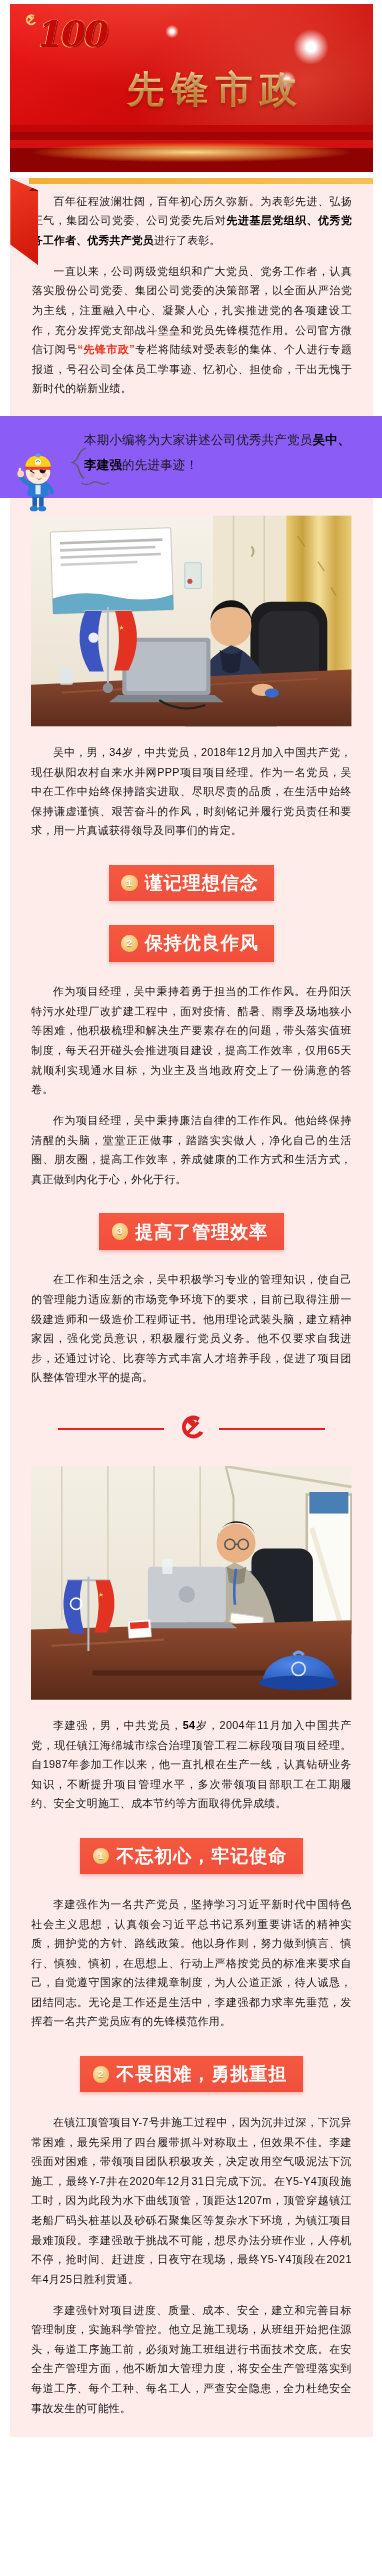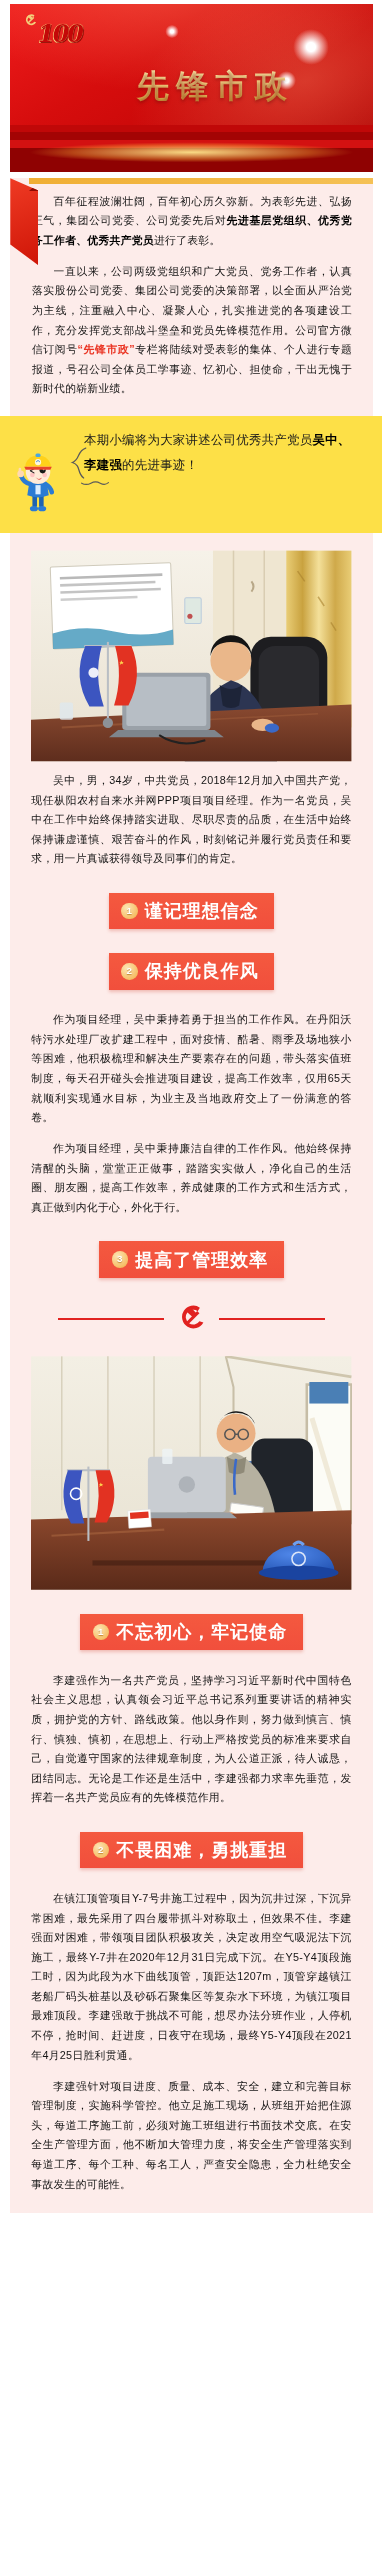--- a/index.html
+++ b/index.html
@@ -23,28 +23,28 @@
       radial-gradient(ellipse 216px 13.4px at 50% 58%,rgba(255,230,140,.95),rgba(255,190,60,.35) 55%,rgba(255,190,60,0) 75%),
       repeating-linear-gradient(180deg,#c00808 0 7.2px,#a30404 7.2px 15.5px,#d31111 15.5px 23px,#8f0202 23px 47px);
   }
   .sparkle{position:absolute;background:radial-gradient(circle,#fff 0 18%,rgba(255,255,255,0) 70%);border-radius:50%;}
   .sp1{width:36px;height:36px;right:44px;top:25px;}
   .sp2{width:18.5px;height:18.5px;right:77px;top:67px;}
   .sp3{width:13.4px;height:13.4px;left:155px;top:20.6px;}
   .logo100{
     position:absolute;left:15.5px;top:13.4px;display:flex;align-items:flex-start;
     color:#c40808;font-weight:bold;font-style:italic;
-    font-size:24px;line-height:33px;font-family:"DejaVu Serif","Liberation Serif",serif;
+    font-size:36px;line-height:33px;font-family:"DejaVu Serif","Liberation Serif",serif;
     text-shadow:0 0 1px #f7cf7d,1px 1px 0 #8f0202,-0.5px -0.5px 0 #f7cf7d,0.5px -0.5px 0 #f7cf7d,-0.5px 0.5px 0 #f7cf7d;
     letter-spacing:-2.1px;
   }
   .logo100 svg{width:13.4px;height:13.4px;margin:-3.1px 1px 0 -2.1px;}
   .banner-title{
     position:absolute;left:0;right:0;top:61px;text-align:center;
-    font-size:32px;font-weight:bold;letter-spacing:7.2px;
+    font-size:37px;font-weight:bold;letter-spacing:7.2px;
     font-family:"DejaVu Serif","Liberation Serif",serif;
     background:linear-gradient(180deg,#fbe7ae 0%,#f3cd7a 45%,#d9a544 80%,#f3cd7a 100%);
     -webkit-background-clip:text;background-clip:text;color:transparent;
     text-shadow:0 1.5px 3.1px rgba(90,10,0,.35);
     margin-left:48px;
   }
   .banner-sub{
     position:absolute;left:0;right:0;top:127px;text-align:center;
     color:#efc06a;font-size:10.8px;letter-spacing:4.6px;font-weight:bold;
   }
@@ -61,21 +61,21 @@
   }
   .ribbon .fold{position:absolute;right:0;top:5.2px;width:0;height:0;border-left:9.3px solid transparent;border-bottom:8.2px solid #8f0b02;}
   .para{
     margin:11.3px 0 0;text-indent:2em;text-align:justify;
     font-size:10.8px;line-height:19.6px;letter-spacing:0.3px;color:#141414;
   }
   .para:first-child{margin-top:0;}
   .para .b{font-weight:bold;color:#000;}
   .para .r{color:#ea3423;}
   
-  .teaser{position:relative;height:117px;background:#fde047;}
+  .teaser{position:relative;height:82px;background:#8b5cf6;}
   .teaser-text{
     position:absolute;left:84px;top:11.3px;width:268px;
     font-size:12.4px;line-height:25px;color:#1a1a1a;letter-spacing:0.3px;
   }
   .teaser-text .b{font-weight:bold;color:#000;}
   .bubble-tail{position:absolute;left:61px;top:30px;}
   .mascot{position:absolute;left:13.4px;top:29px;}
   
   .main{
     background:#fdecea;margin:0 10.3px;padding:16.5px 21px 18.5px 21px;
@@ -90,21 +90,21 @@
   .hdr .num{
     width:16.5px;height:16.5px;border-radius:50%;flex:0 0 16.5px;
     background:radial-gradient(circle at 35% 30%,#fde5b4,#f6bf67 70%,#eba844);
     color:#fff;font-weight:bold;font-size:9.8px;line-height:16.5px;text-align:center;
     text-shadow:0 0.5px 1px rgba(160,90,0,.6);
   }
   .hdr .t{color:#ffffff;font-weight:bold;font-size:18px;letter-spacing:1px;}
   .divider{display:flex;align-items:center;justify-content:center;gap:13.4px;margin:27px 0 23px;}
   .divider .line{height:1.5px;width:106px;background:#e12220;}
   .divider svg{width:28px;height:28px;}
-  .gap-photo{margin-top:9px;}
+  .gap-photo{margin-top:16px;}
 </style>
 </head>
 <body>
 
 <div class="banner col">
   <div class="swirl1"></div>
   <div class="swirl2"></div>
   <div class="sparkle sp1"></div>
   <div class="sparkle sp2"></div>
   <div class="sparkle sp3"></div>
@@ -255,20 +255,21 @@
     <span class="num">2</span>
     <span class="t">保持优良作风</span>
   </div></div>
   <p class="para"><span>作为项目经理，吴中秉持着勇于担当的工作作风。在丹阳沃特污水处理厂改扩建工程中，面对疫情、酷暑、雨季及场地狭小等困难，他积极梳理和解决生产要素存在的问题，带头落实值班制度，每天召开碰头会推进项目建设，提高工作效率，仅用65天就顺利实现通水目标，为业主及当地政府交上了一份满意的答卷。</span></p>
   <p class="para"><span>作为项目经理，吴中秉持廉洁自律的工作作风。他始终保持清醒的头脑，堂堂正正做事，踏踏实实做人，净化自己的生活圈、朋友圈，提高工作效率，养成健康的工作方式和生活方式，真正做到内化于心，外化于行。</span></p>
 
   <div class="hdr-wrap"><div class="hdr">
     <span class="num">3</span>
     <span class="t">提高了管理效率</span>
   </div></div>
+  <p class="para"><span>在工作和生活之余，吴中积极学习专业的管理知识，使自己的管理能力适应新的市场竞争环境下的要求，目前已取得注册一级建造师和一级造价工程师证书。他用理论武装头脑，建立精神家园，强化党员意识，积极履行党员义务。他不仅要求自我进步，还通过讨论、比赛等方式丰富人才培养手段，促进了项目团队整体管理水平的提高。</span></p>
 
   <div class="divider">
     <div class="line"></div>
     <svg viewBox="0 0 64 64">
       <path d="M50 6 A26 26 0 1 0 58 40 L49 37 A17 17 0 1 1 45 14 Z" fill="#e12220"></path>
       <rect x="29" y="10" width="7" height="40" transform="rotate(45 32 30)" fill="#e12220"></rect>
       <path d="M16 12 L34 28 L42 19 L28 4 Z" fill="#e12220"></path>
     </svg>
     <div class="line"></div>
   </div>
@@ -346,20 +347,21 @@
     </g>
 
     <path d="M452 420 a70 52 0 0 1 140 0 Z" fill="url(#helmet)"></path>
     <path d="M512 368 q10 -12 20 0" stroke="#6ea0f0" stroke-width="6" fill="none"></path>
     <ellipse cx="522" cy="422" rx="78" ry="14" fill="#1a44a0"></ellipse>
     <circle cx="522" cy="395" r="13" fill="none" stroke="#dce6f8" stroke-width="3"></circle>
 
     <rect x="256" y="180" width="20" height="30" rx="3" fill="#eef4f6" opacity=".8"></rect>
   </svg>
 
+  <p class="para gap-photo"><span>李建强，男，中共党员，</span><span class="b">54</span><span>岁，2004年11月加入中国共产党，现任镇江海绵城市综合治理顶管工程二标段项目项目经理。自1987年参加工作以来，他一直扎根在生产一线，认真钻研业务知识，不断提升项目管理水平，多次带领项目部职工在工期履约、安全文明施工、成本节约等方面取得优异成绩。</span></p>
 
   <div class="hdr-wrap"><div class="hdr">
     <span class="num">1</span>
     <span class="t">不忘初心，牢记使命</span>
   </div></div>
   <p class="para"><span>李建强作为一名共产党员，坚持学习习近平新时代中国特色社会主义思想，认真领会习近平总书记系列重要讲话的精神实质，拥护党的方针、路线政策。他以身作则，努力做到慎言、慎行、慎独、慎初，在思想上、行动上严格按党员的标准来要求自己，自觉遵守国家的法律规章制度，为人公道正派，待人诚恳，团结同志。无论是工作还是生活中，李建强都力求率先垂范，发挥着一名共产党员应有的先锋模范作用。</span></p>
 
   <div class="hdr-wrap"><div class="hdr">
     <span class="num">2</span>
     <span class="t">不畏困难，勇挑重担</span>

